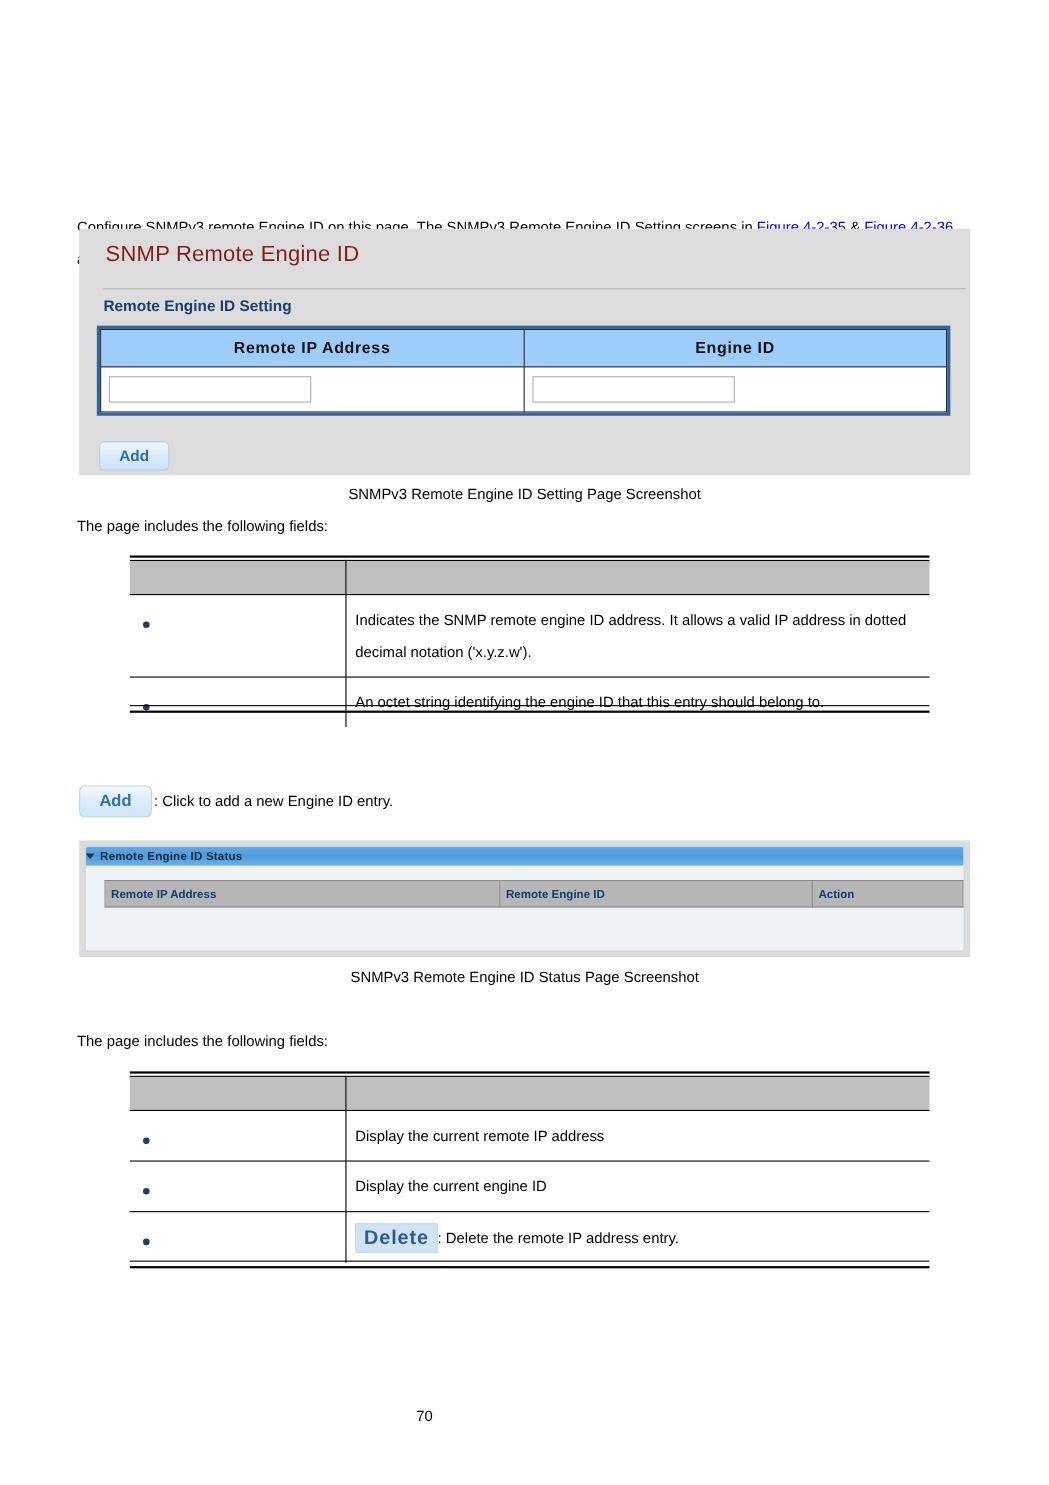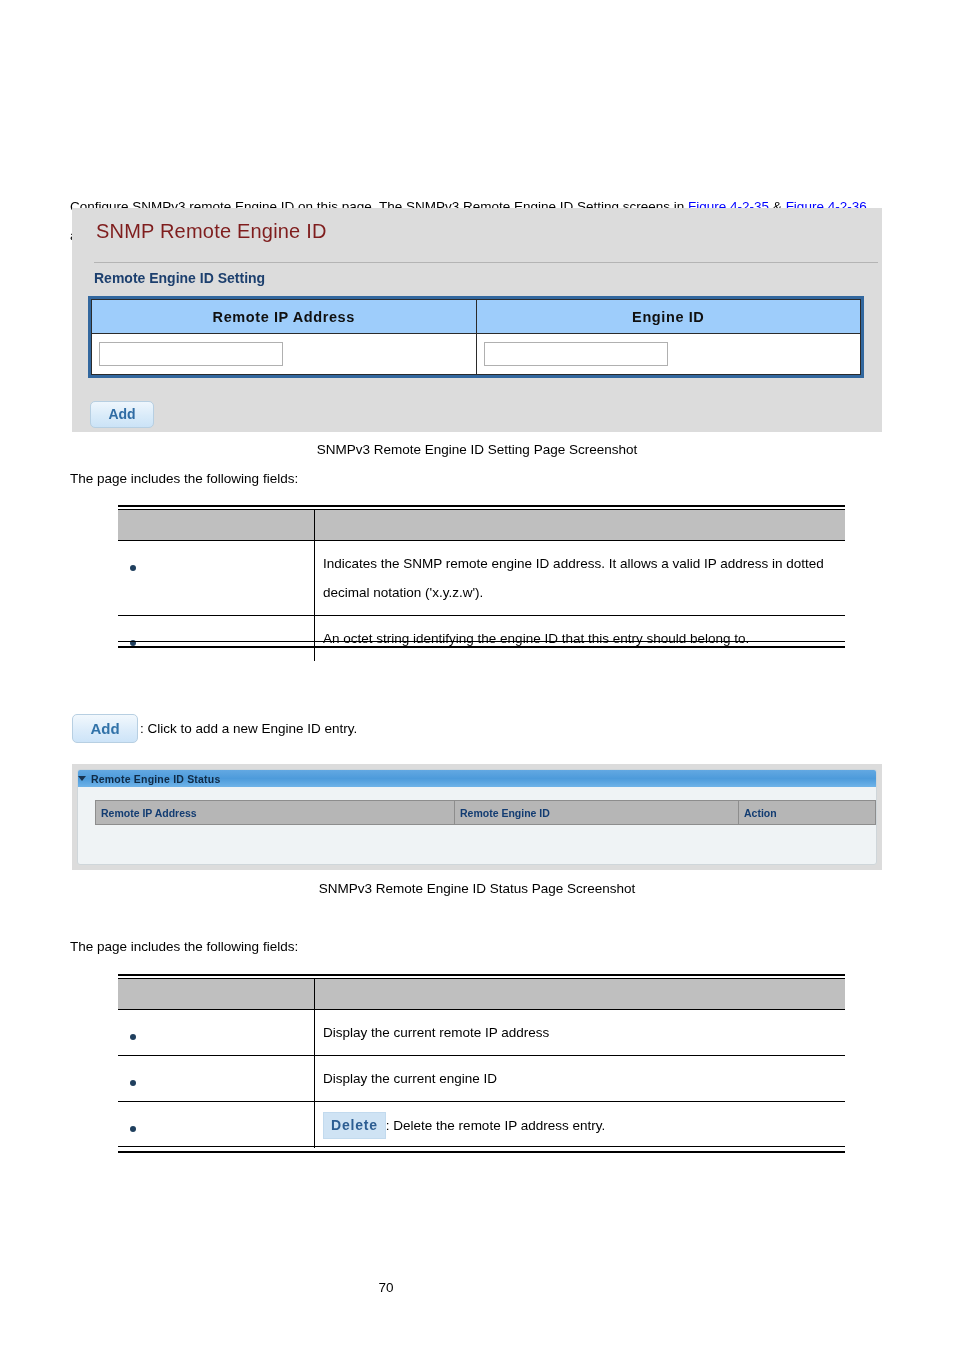--- a/index.html
+++ b/index.html
@@ -302,21 +302,21 @@
     font-weight: bold;
     color: #123c72;
     text-align: left;
     padding-left: 5px;
   }
 
   .delbtn {
     display: inline-block;
     background: #cfe3f4;
     color: #2c5d92;
-    font-size: 14px;
+    font-size: 18px;
     font-weight: bold;
     letter-spacing: 0.8px;
     padding: 2px 7px 3px 7px;
     border: 1px solid #c2daee;
     vertical-align: middle;
     line-height: 20px;
   }
   .delrow-text {
     vertical-align: middle;
   }

